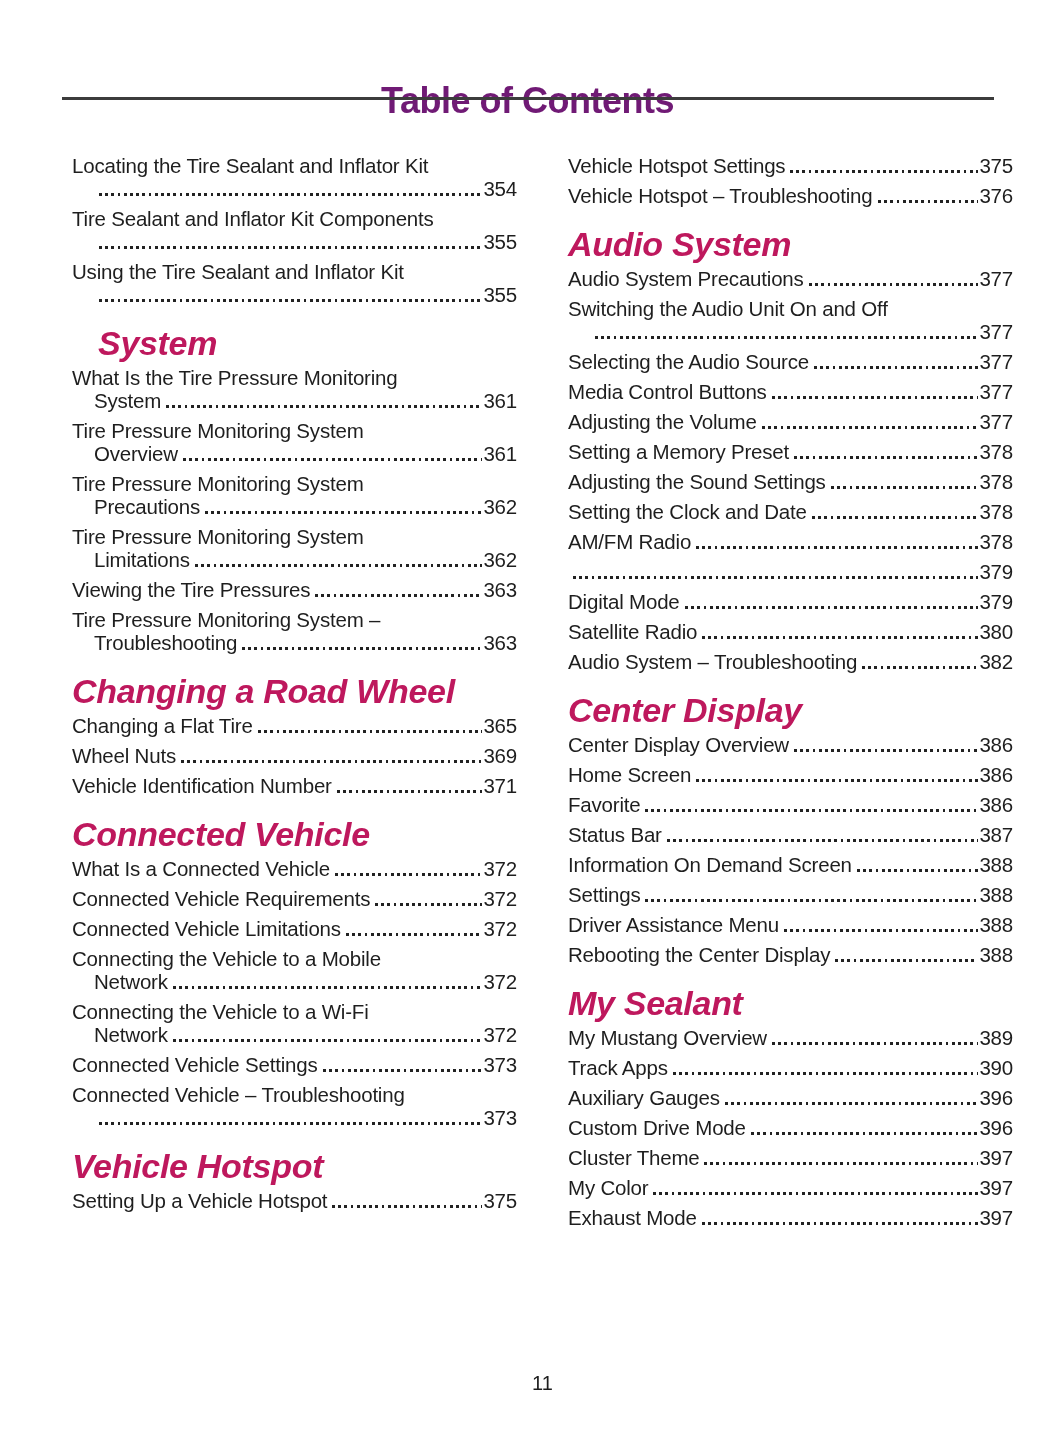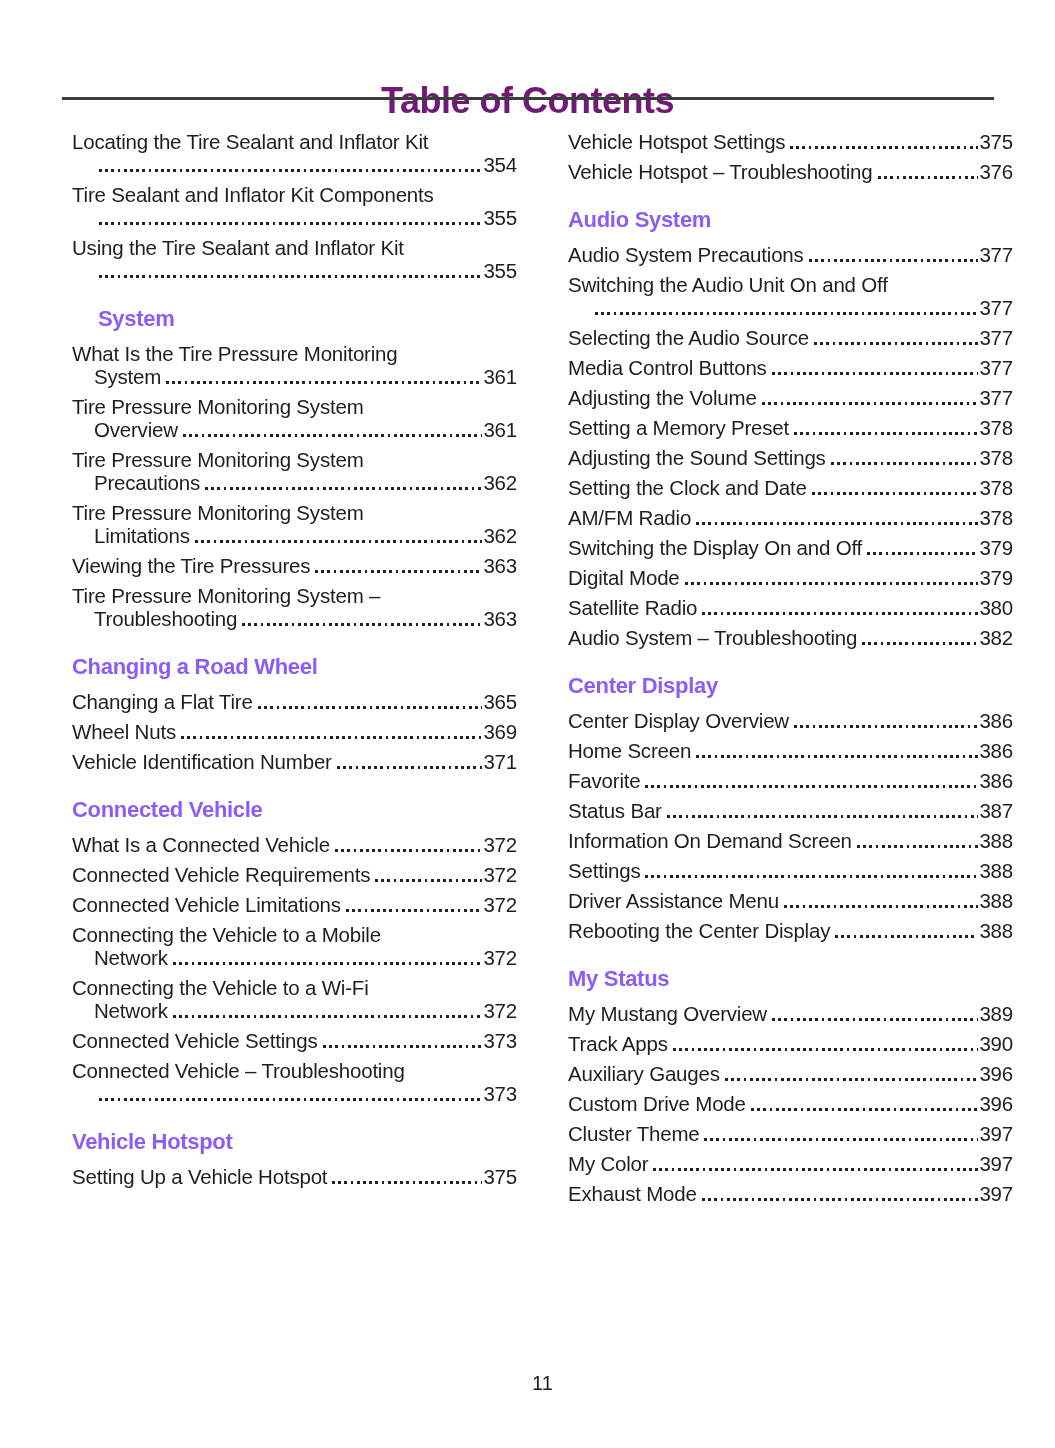--- a/index.html
+++ b/index.html
@@ -23,33 +23,34 @@
     margin-top: 32px;
   }
   .rule {
     position: absolute;
     top: 97px; left: 62px; width: 932px;
     border-top: 3px solid #3c3c3c;
     height: 0;
   }
   .columns {
     position: absolute;
-    top: 130px; left: 72px;
+    top: 154px; left: 72px;
     display: flex;
     gap: 51px;
     align-items: flex-start;
   }
   .col { width: 445px; }
   .heading {
-    font-size: 22px;
+    font-size: 34px;
     line-height: 26px;
     font-weight: bold;
     letter-spacing: -0.3px;
-    color: #8b5cf6;
+    color: #be185d;
     margin: 24px 0 10px 0;
+    font-style: italic;
   }
   .h-first { display: block; }
   .h-cont  { display: block; padding-left: 26px; }
   .entry {
     font-size: 20.5px;
     line-height: 23px;
     letter-spacing: -0.2px;
     margin-bottom: 7px;
   }
   .row { display: flex; align-items: baseline; }
@@ -335,21 +336,20 @@
           </div>
           <div class="entry">
             <div class="row">
               <span class="lbl">AM/FM Radio</span>
               <span class="dots"></span>
               <span class="pg">378</span>
             </div>
           </div>
           <div class="entry">
             <div class="row">
-              <span class="lbl">Switching the Display On and Off</span>
               <span class="dots"></span>
               <span class="pg">379</span>
             </div>
           </div>
           <div class="entry">
             <div class="row">
               <span class="lbl">Digital Mode</span>
               <span class="dots"></span>
               <span class="pg">379</span>
             </div>
@@ -425,21 +425,21 @@
           <div class="entry">
             <div class="row">
               <span class="lbl">Rebooting the Center Display</span>
               <span class="dots"></span>
               <span class="pg">388</span>
             </div>
           </div>
         </section>
         <section class="block">
           <h2 class="heading">
-            <span class="h-first">My Status</span>
+            <span class="h-first">My Sealant</span>
           </h2>
           <div class="entry">
             <div class="row">
               <span class="lbl">My Mustang Overview</span>
               <span class="dots"></span>
               <span class="pg">389</span>
             </div>
           </div>
           <div class="entry">
             <div class="row">

